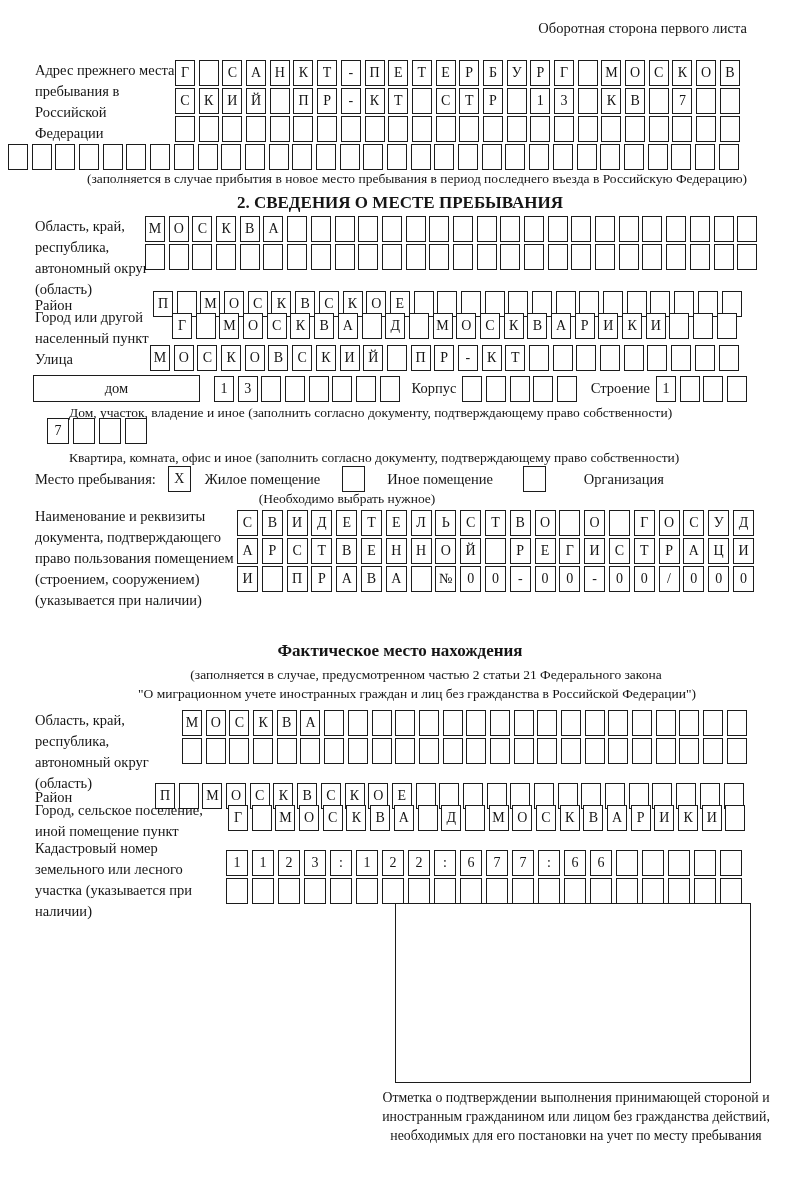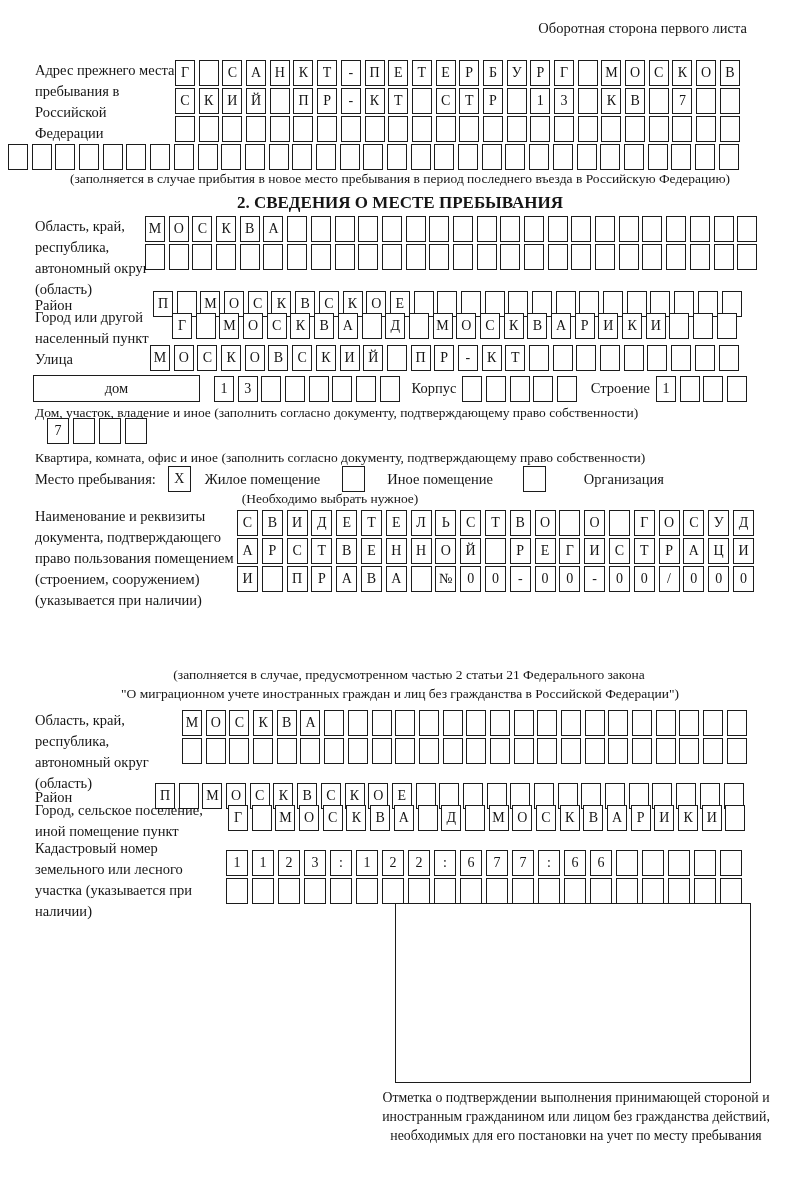--- a/index.html
+++ b/index.html
@@ -1,21 +1,21 @@
 <!DOCTYPE html>
 <html><head>
 <meta charset="utf-8">
 <style>
   * { margin:0; padding:0; box-sizing:border-box; }
   html,body { background:#ffffff; }
   body { width:800px; font-family:"Liberation Serif", serif; color:#151515; }
   .page { position:relative; width:799px; height:1180px; background:#fff; overflow:hidden; }
   .abs { position:absolute; }
   .lbl { font-size:14.5px; line-height:21px; }
-  .note { font-size:13.5px; line-height:18px; }
+  .note { font-size:13.5px; line-height:18px;padding-left:34px; }
   .title { font-weight:bold; font-size:17px; }
   .center { text-align:center; }
   .cells { display:flex; }
   .cellstack { display:flex; flex-direction:column; row-gap:2px; }
   .cell { flex:none; width:20px; height:26px; border:1.5px solid #1c1c1c; margin-right:3.7px;
           display:flex; align-items:center; justify-content:center; font-size:14px; background:#fff; }
   .w .cell { width:22px; margin-right:4px; }
   .doc .cell { width:21px; margin-right:3.8px; }
   .chk { flex:none; width:23px; height:26px; border:1.5px solid #1c1c1c;
          display:inline-flex; align-items:center; justify-content:center; font-size:14px; }
@@ -452,20 +452,21 @@
         <span class="cell">-</span>
         <span class="cell">0</span>
         <span class="cell">0</span>
         <span class="cell">/</span>
         <span class="cell">0</span>
         <span class="cell">0</span>
         <span class="cell">0</span>
       </div>
   </div>
 
+  <div class="abs p-fact-title title center">Фактическое место нахождения</div>
   <div class="abs p-fact-n1 note center">(заполняется в случае, предусмотренном частью 2 статьи 21 Федерального закона</div>
   <div class="abs p-fact-n2 note center">"О миграционном учете иностранных граждан и лиц без гражданства в Российской Федерации")</div>
 
   <div class="abs p-freg-lbl lbl">Область, край, республика, автономный округ (область)</div>
   <div class="abs p-freg-grid cellstack">
     <div class="cells">
         <span class="cell">М</span>
         <span class="cell">О</span>
         <span class="cell">С</span>
         <span class="cell">К</span>

